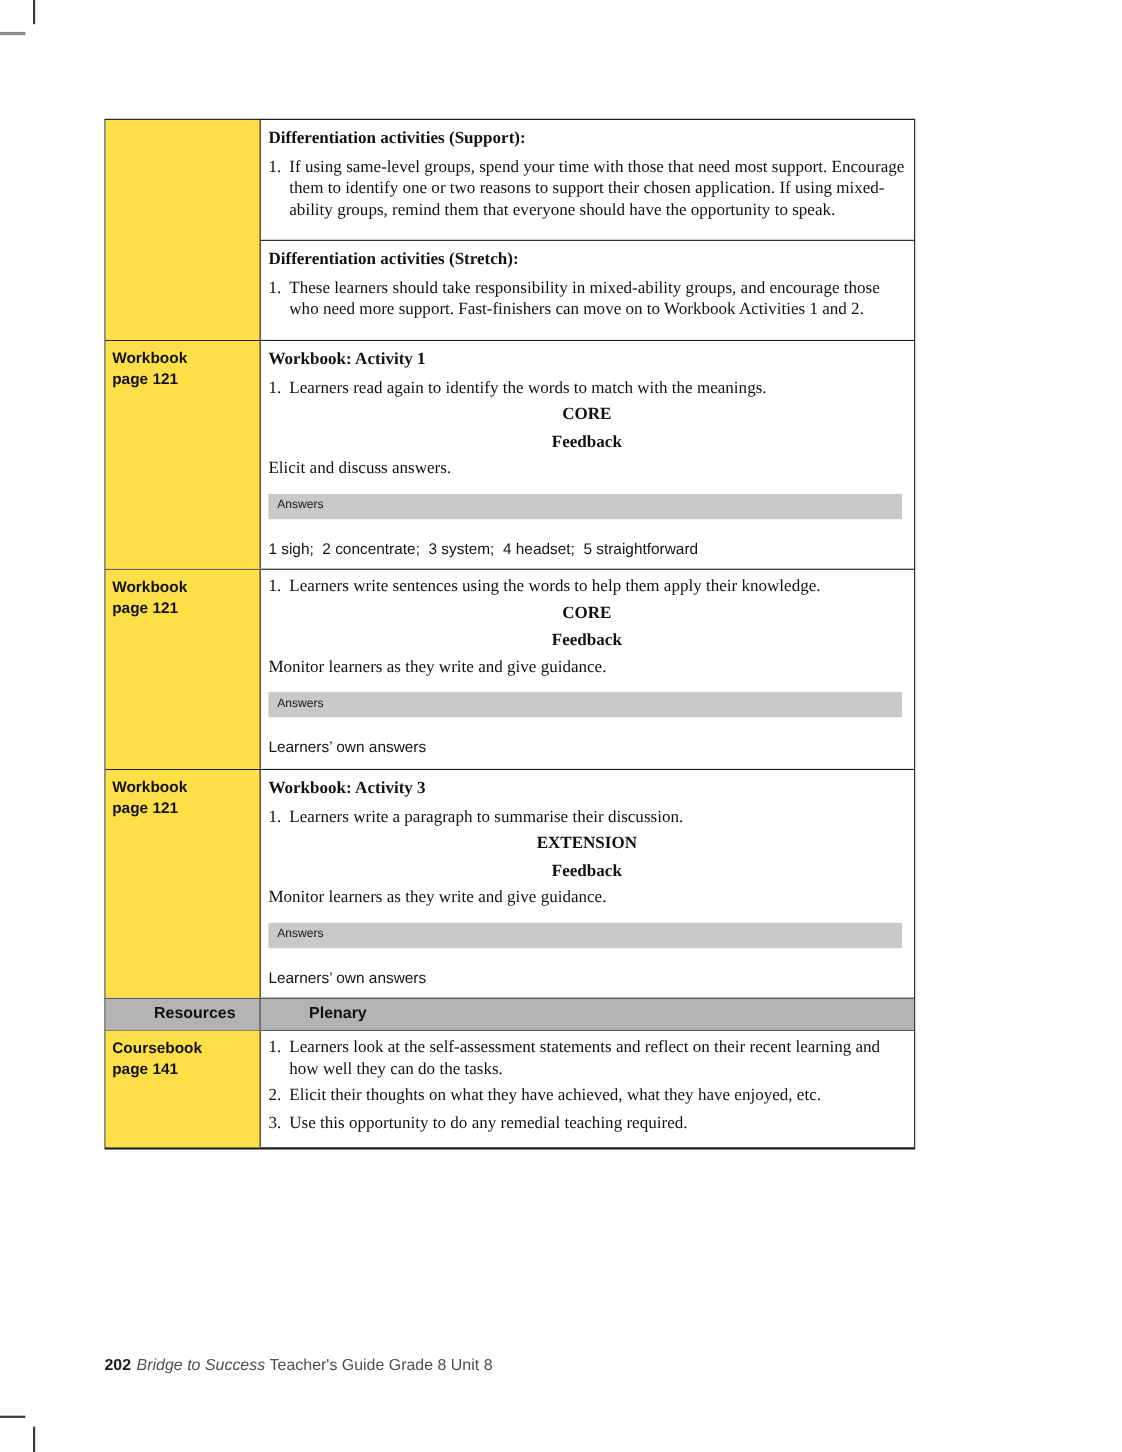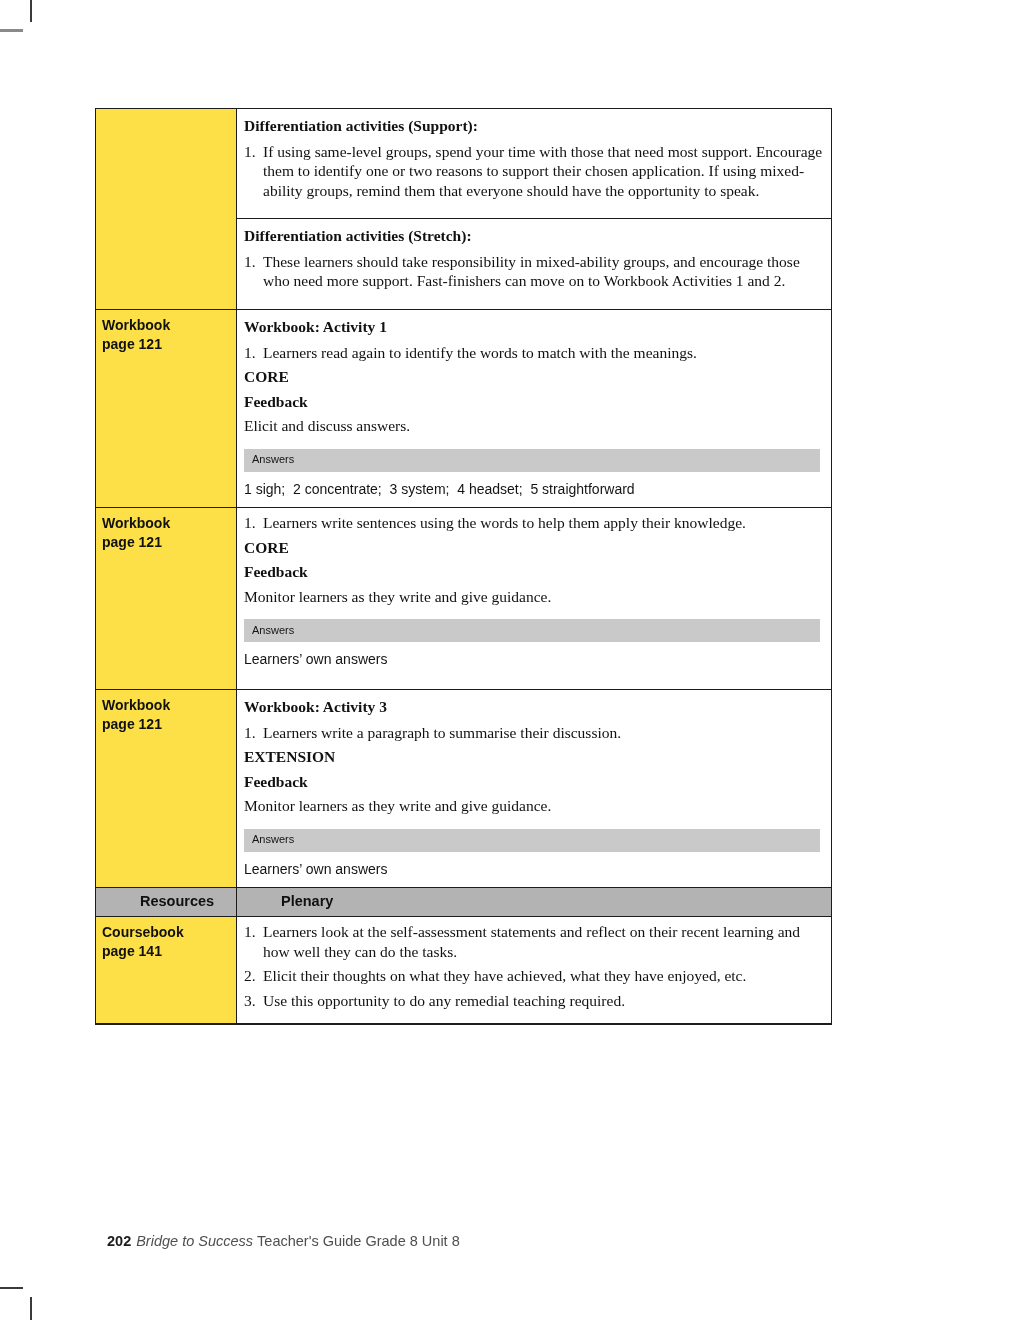--- a/index.html
+++ b/index.html
@@ -62,21 +62,21 @@
     line-height: 19.5px;
   }
 
   
   .right-stack { flex: 1; display: flex; flex-direction: column; }
   .sub-cell { box-sizing: border-box; padding: 5px 8px 8px 7px; font-size: 15.5px; line-height: 19.5px; }
   .sub-support { min-height: 109px; }
   .sub-stretch { min-height: 91px; border-top: 1.2px solid #1c1c1c; }
 
   .h-serif { font-weight: bold; font-size: 15.5px; margin: 2px 0 6px 0; }
-  .b-serif { font-weight: bold; margin: 0 0 5px 0; }
+  .b-serif { font-weight: bold; margin: 0 0 5px 0; text-align: center; }
   .p-serif { margin: 0 0 5px 0; }
 
   .item { display: flex; margin: 0 0 5px 0; }
   .item .num { width: 19px; flex: none; }
   .item .txt { flex: 1; }
 
   .row-activity { min-height: 181px; }
   .row-activity .cell-right, .row-plenary-body .cell-right { display: block; }
 
   .answers-bar {
@@ -85,21 +85,21 @@
     background: #c9c9c9;
     display: flex;
     align-items: center;
     padding-left: 8px;
     box-sizing: border-box;
     font-family: "Liberation Sans", sans-serif;
     font-size: 11px;
     color: #141414;
   }
   .answers-text {
-    margin-top: 8px;
+    margin-top: 18px;
     font-family: "Liberation Sans", sans-serif;
     font-size: 14px;
     color: #141414;
     white-space: pre-wrap;
   }
 
   
   .row-plenary-head { min-height: 28px; }
   .row-plenary-head .cell-left,
   .row-plenary-head .cell-right {
@@ -111,21 +111,21 @@
     padding-top: 3px;
     padding-bottom: 3px;
     color: #101010;
     padding-left: 44px;
   }
   .row-plenary-body { min-height: 94px; }
 
   
   .footer {
     position: absolute;
-    left: 107px;
+    left: 95px;
     top: 1233px;
     font-family: "Liberation Sans", sans-serif;
     font-size: 14.5px;
     color: #4f4f4f;
     white-space: nowrap;
   }
   .footer .pagenum { font-weight: bold; color: #1c1c1c; margin-right: 5px; }
   .footer .booktitle { font-style: italic; margin-right: 4px; }
 </style>
 </head>

